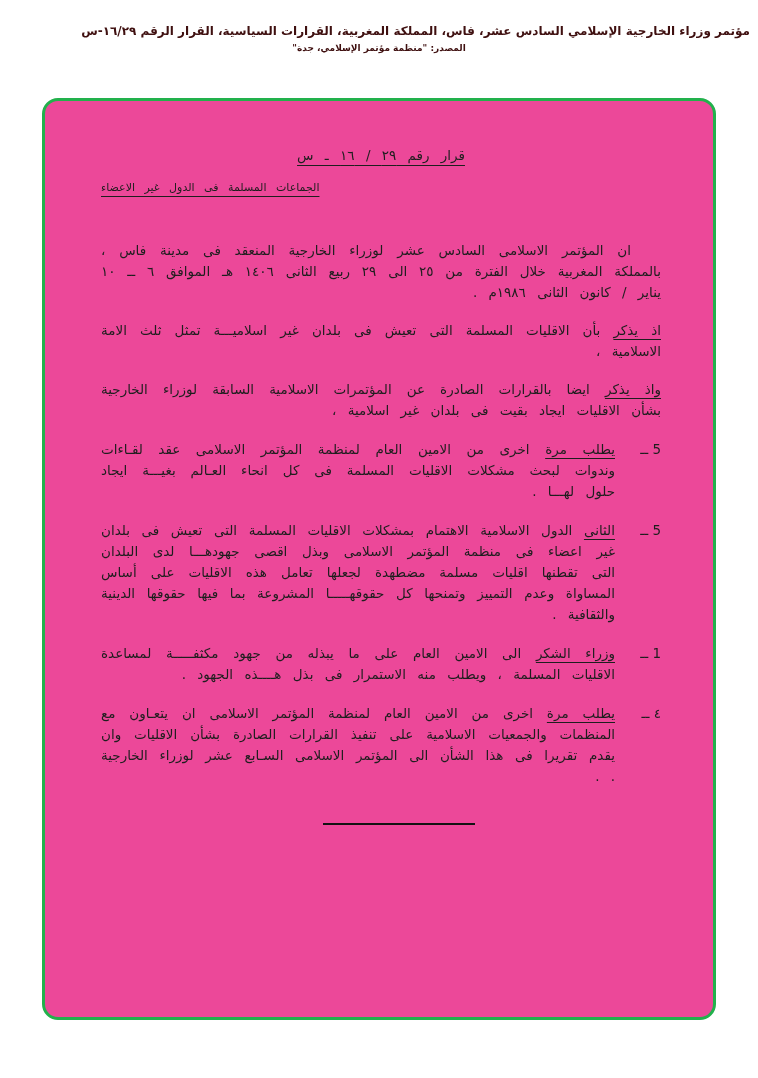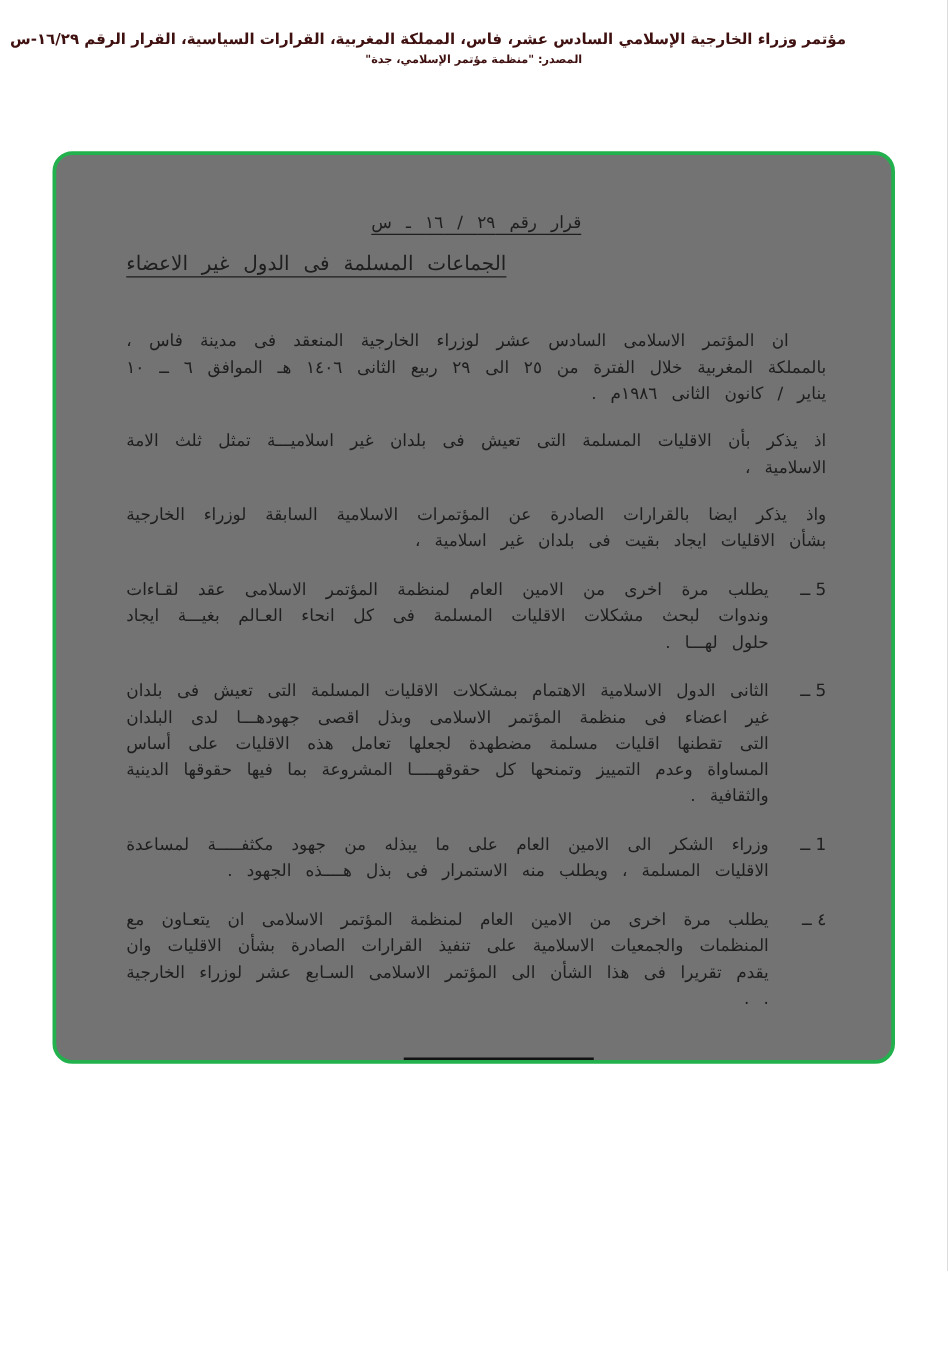--- a/index.html
+++ b/index.html
@@ -10,43 +10,42 @@
   *{margin:0;padding:0;box-sizing:border-box;}
   html,body{background:#ffffff;}
   body{
     width:758px;height:1078px;
     position:relative;overflow:hidden;
     font-family:"DejaVu Sans",sans-serif;
     color:var(--ink);
   }
   .top-title{
     margin:24px 8px 0 8px;
-    text-align:left;
+    text-align:right;
     direction:rtl;
     font-size:12px;
     font-weight:bold;
     color:var(--head-ink);
     white-space:nowrap;
   }
   .top-source{
     margin-top:5px;
     text-align:center;
     direction:rtl;
     font-size:9px;
     font-weight:bold;
     color:var(--head-ink);
   }
   .frame{
     position:absolute;
     left:42px;top:98px;
-    width:674px;height:730px;
+    width:674px;height:922px;
     border:3px solid var(--green);
     border-radius:16px;
-    background:#737373;
-    margin-top:23px;
+    background:#ec4899;
   }
   .doc{
     position:absolute;
     top:44px;right:52px;left:56px;bottom:20px;
     direction:rtl;
     font-size:13.5px;
     line-height:21px;
     color:var(--ink);
   }
   .doc-title{
@@ -55,37 +54,38 @@
     font-size:13.5px;
     font-weight:normal;
     word-spacing:7px;
     text-decoration:underline;
     text-underline-offset:5px;
     text-decoration-thickness:1px;
   }
   .doc-subtitle{
     width:fit-content;
     margin:11px auto 0 0; 
-    font-size:16px;
+    font-size:11px;
     font-weight:normal;
     word-spacing:6px;
     text-decoration:underline;
     text-underline-offset:5px;
     text-decoration-thickness:1px;
   }
   .para{
     margin-top:17px;
     text-align:justify;
     word-spacing:7px;
   }
   .p-first{
     margin-top:42px;
     text-indent:30px;
   }
   .lead{
+    text-decoration:underline;
     text-underline-offset:4px;
     text-decoration-thickness:1px;
   }
   .item{
     display:flex;
     margin-top:18px;
     gap:10px;
   }
   .item-num{
     flex:0 0 36px;

